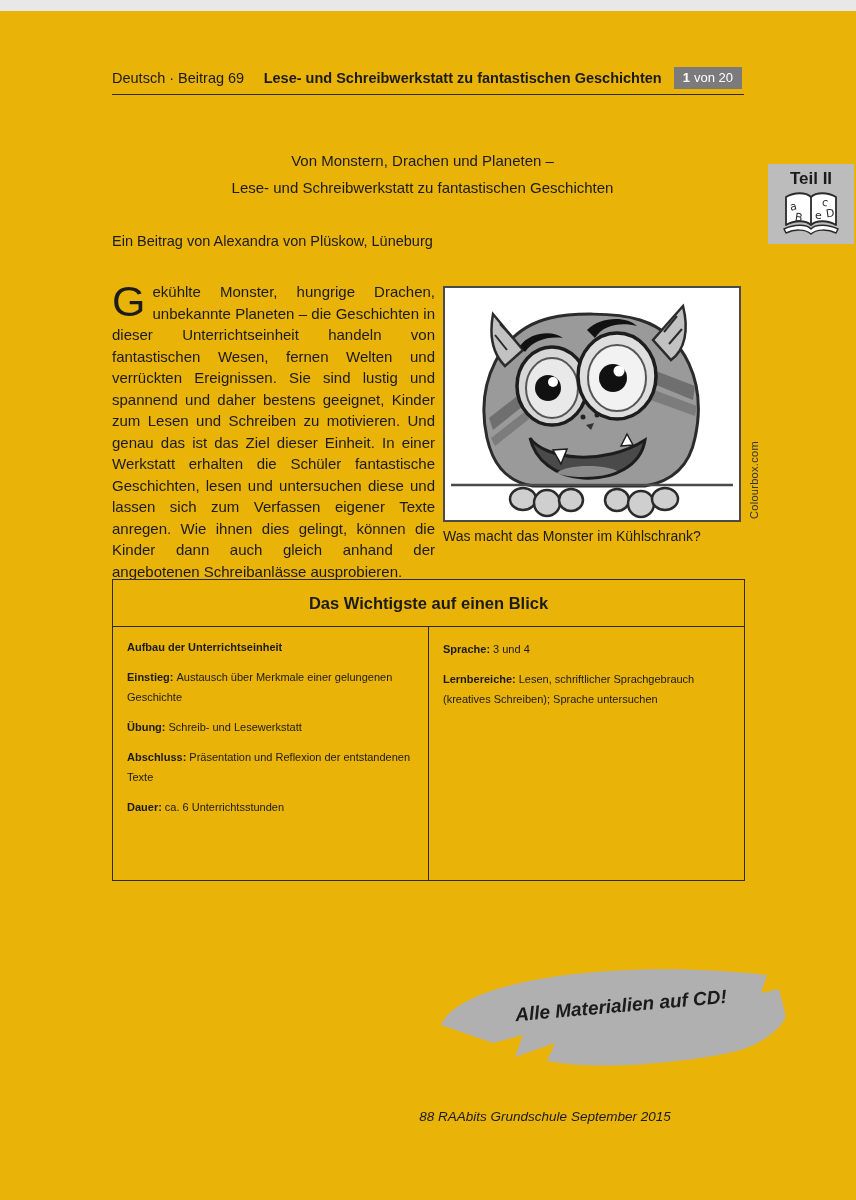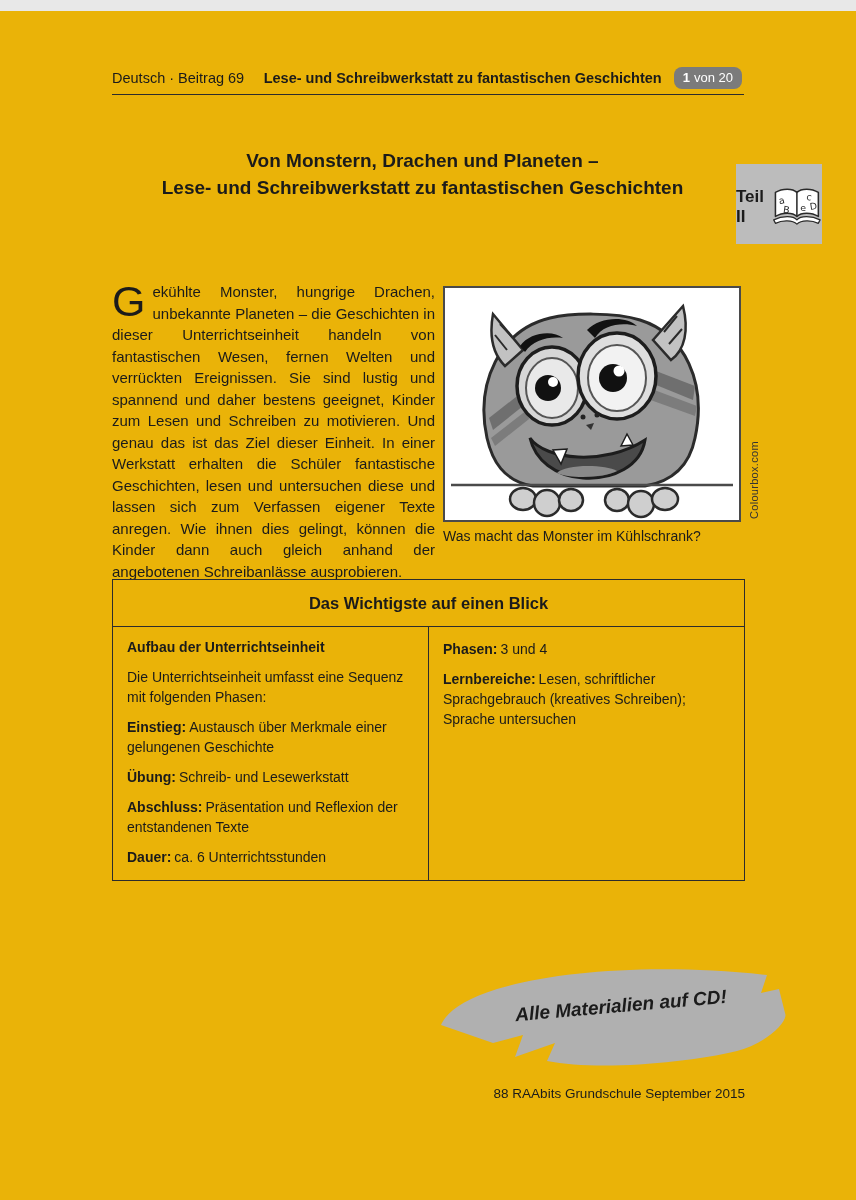--- a/index.html
+++ b/index.html
@@ -6,61 +6,61 @@
   .page{
     position:relative;width:856px;height:1200px;margin:11px auto;
     background:#eab308;color:#1b1b1b;
     font-family:"Liberation Sans","DejaVu Sans",sans-serif;
     overflow:hidden;
   }
   
   .hdr{position:absolute;left:112px;top:56px;width:630px;display:flex;align-items:center;}
   .hdr-left{font-size:14.5px;white-space:nowrap;}
   .hdr-center{flex:1;text-align:right;font-size:14.5px;font-weight:bold;white-space:nowrap;padding-right:12px;}
-  .hdr-badge{background:#7b7b7b;color:#fff;font-size:13px;padding:3px 9px 4px 9px;white-space:nowrap;border-radius:8px;}
+  .hdr-badge{background:#7b7b7b;color:#fff;font-size:13px;padding:3px 9px 4px 9px;white-space:nowrap;}
   .hdr-badge .num{font-weight:bold;margin-right:4px;}
   .hdr-rule{position:absolute;left:112px;top:83px;width:632px;height:0;border-top:1.6px solid #2c2c2c;}
   
   .title{position:absolute;left:90px;top:136px;width:665px;text-align:center;
-         font-size:19px;font-weight:bold;line-height:27px;}
+         font-size:15px;font-weight:normal;line-height:27px;}
   
-  .part-tab{position:absolute;left:736px;top:153px;width:86px;height:80px;background:#bcbcbc;
-            display:flex;align-items:center;padding-top:5px;box-sizing:border-box;}
+  .part-tab{position:absolute;left:768px;top:153px;width:86px;height:80px;background:#bcbcbc;
+            display:flex;flex-direction:column;align-items:center;padding-top:5px;box-sizing:border-box;}
   .part-tab .lbl{font-size:17px;font-weight:bold;line-height:20px;}
   
   .byline{position:absolute;left:112px;top:222px;font-size:14.5px;}
   
   .intro{position:absolute;left:112px;top:270px;width:323px;font-size:15px;line-height:21.5px;
          text-align:justify;}
   .dropcap{float:left;font-size:43px;line-height:37px;margin:2px 7px 0 0;}
   
   .figure-box{position:absolute;left:443px;top:275px;width:298px;height:236px;
               border:2px solid #4a4a4a;box-sizing:border-box;background:#fff;}
   .figure-caption{position:absolute;left:443px;top:517px;width:298px;text-align:left;font-size:14px;}
   .credit{position:absolute;left:748px;top:508px;transform:rotate(-90deg);transform-origin:0 0;
           font-size:11px;color:#333;white-space:nowrap;letter-spacing:.3px;}
   
   .ovbox{position:absolute;left:112px;top:568px;width:633px;height:302px;
          border:1.7px solid #2c2c2c;box-sizing:border-box;}
   .ovbox-title{height:47px;display:flex;align-items:center;justify-content:center;
                font-size:16.5px;font-weight:bold;border-bottom:1.7px solid #2c2c2c;box-sizing:border-box;}
   .ovbox-cols{display:flex;height:calc(100% - 47px);}
-  .ovcol{flex:1;padding:10px 14px 8px 14px;font-size:14px;line-height:20px;box-sizing:border-box;}
+  .ovcol{flex:1;padding:10px 14px 8px 14px;font-size:11px;line-height:20px;box-sizing:border-box;}
   .ovcol.left{border-right:1.7px solid #2c2c2c;}
   .ovcol p{margin:0 0 10px 0;}
   .ovcol .kv-text{margin-left:3px;}
   .ovhead{font-weight:bold;margin:2px 0 10px 0;}
   
   .banner{position:absolute;left:437px;top:948px;width:356px;height:116px;}
   .banner svg{position:absolute;left:0;top:0;}
   .banner-text{position:absolute;left:34px;top:36px;width:300px;text-align:center;
                font-size:19px;font-weight:bold;font-style:italic;transform:rotate(-5deg);}
   
-  .footer{position:absolute;left:345px;top:1075px;width:400px;text-align:right;
-          font-size:13.5px;}
+  .footer{position:absolute;left:345px;top:1098px;width:400px;text-align:center;
+          font-size:13.5px;font-style:italic;}
 </style>
 </head>
 <body>
 
 <div class="page">
 
   <div class="hdr">
     <span class="hdr-left">Deutsch · Beitrag 69</span>
     <span class="hdr-center">Lese- und Schreibwerkstatt zu fantastischen Geschichten</span>
     <span class="hdr-badge"><span class="num">1</span><span>von 20</span></span>
@@ -83,20 +83,21 @@
       <g font-family="'DejaVu Sans',sans-serif" font-size="11" fill="#2a2a2a">
         <text x="8" y="21" transform="rotate(-12 12 18)">a</text>
         <text x="13" y="32" transform="rotate(8 17 29)">B</text>
         <text x="33" y="30">e</text>
         <text x="40" y="17" transform="rotate(10 43 14)">c</text>
         <text x="44" y="28" transform="rotate(-8 47 25)">D</text>
       </g>
     </svg>
   </div>
 
+  <div class="byline">Ein Beitrag von Alexandra von Plüskow, Lüneburg</div>
 
   <div class="intro">
     <span class="dropcap">G</span><span>ekühlte Monster, hungrige Drachen, unbekannte Planeten – die Geschichten in dieser Unterrichtseinheit handeln von fantastischen Wesen, fernen Welten und verrückten Ereignissen. Sie sind lustig und spannend und daher bestens geeignet, Kinder zum Lesen und Schreiben zu motivieren. Und genau das ist das Ziel dieser Einheit. In einer Werkstatt erhalten die Schüler fantastische Geschichten, lesen und untersuchen diese und lassen sich zum Verfassen eigener Texte anregen. Wie ihnen dies gelingt, können die Kinder dann auch gleich anhand der angebotenen Schreibanlässe ausprobieren.</span>
   </div>
 
   <div class="figure-box">
     <svg width="294" height="232" viewBox="0 0 294 232">
 
       <path d="M42,150 C30,95 55,42 105,30 C125,25 170,24 195,32 C240,46 262,95 250,150 C245,175 230,193 200,198 L88,198 C58,193 47,172 42,150 Z" fill="#9a9a9a" stroke="#2b2b2b" stroke-width="3"></path>
 
@@ -148,28 +149,27 @@
     </svg>
   </div>
   <div class="figure-caption">Was macht das Monster im Kühlschrank?</div>
   <div class="credit">Colourbox.com</div>
 
   <div class="ovbox">
     <div class="ovbox-title">Das Wichtigste auf einen Blick</div>
     <div class="ovbox-cols">
       <div class="ovcol left">
         <p class="ovhead">Aufbau der Unterrichtseinheit</p>
-        <p>Die Unterrichtseinheit umfasst eine Sequenz mit folgenden Phasen:</p>
         <p><b>Einstieg:</b><span class="kv-text">Austausch über Merkmale einer gelungenen Geschichte</span></p>
         <p><b>Übung:</b><span class="kv-text">Schreib- und Lesewerkstatt</span></p>
         <p><b>Abschluss:</b><span class="kv-text">Präsentation und Reflexion der entstandenen Texte</span></p>
         <p><b>Dauer:</b><span class="kv-text">ca. 6 Unterrichtsstunden</span></p>
       </div>
       <div class="ovcol right">
-        <p style="margin-top:2px"><b>Phasen:</b><span class="kv-text">3 und 4</span></p>
+        <p style="margin-top:2px"><b>Sprache:</b><span class="kv-text">3 und 4</span></p>
         <p><b>Lernbereiche:</b><span class="kv-text">Lesen, schriftlicher Sprachgebrauch (kreatives Schreiben); Sprache untersuchen</span></p>
       </div>
     </div>
   </div>
 
   <div class="banner">
     <svg width="356" height="116" viewBox="0 0 356 116">
       <path d="M4,66 C10,52 28,40 60,30 C120,12 220,4 330,16 L324,34 L342,30 L348,54 C352,62 330,84 300,92 C250,104 160,112 110,102 L118,84 L78,98 L86,76 L56,84 Z" fill="#b0b0b0"></path>
     </svg>
     <div class="banner-text">Alle Materialien auf CD!</div>

